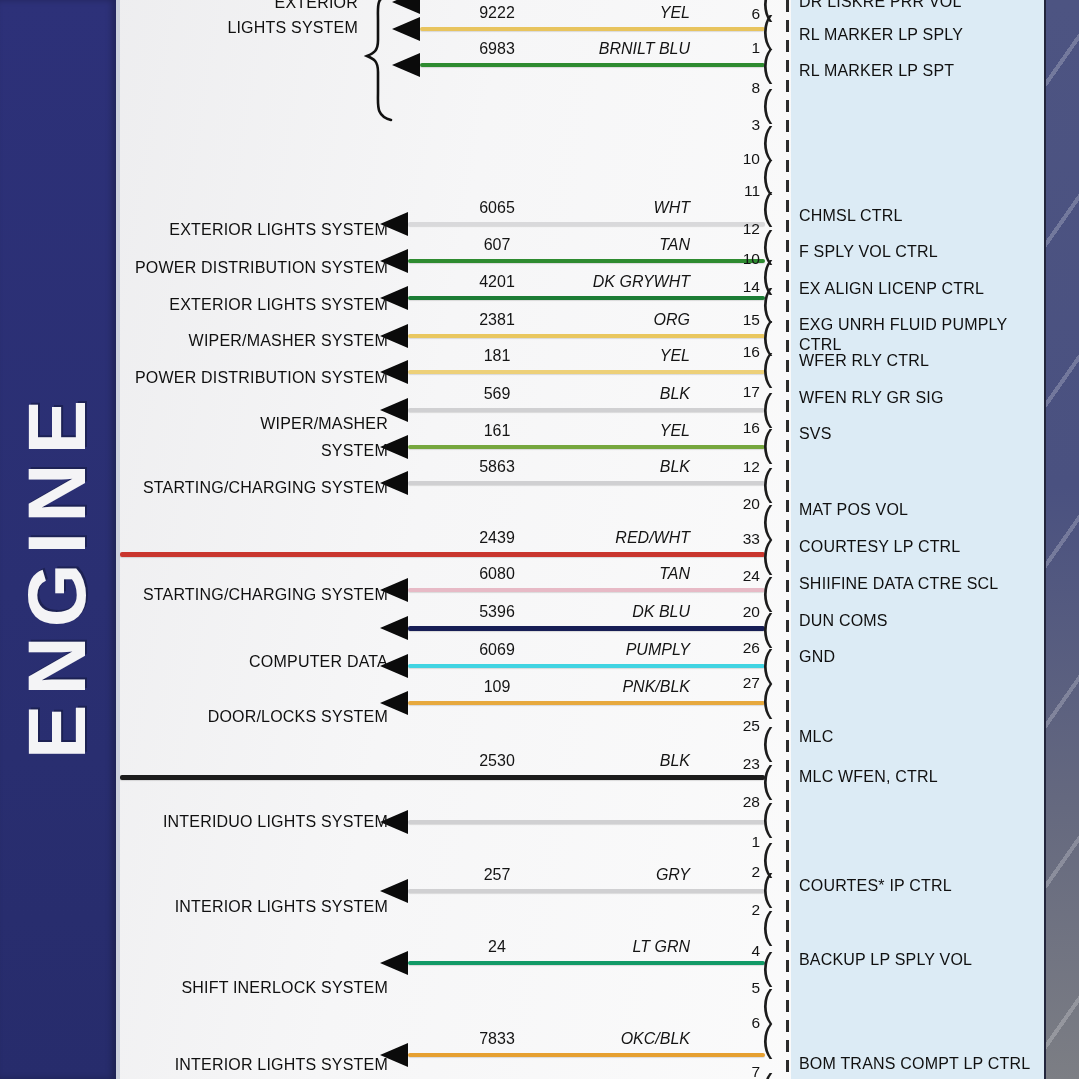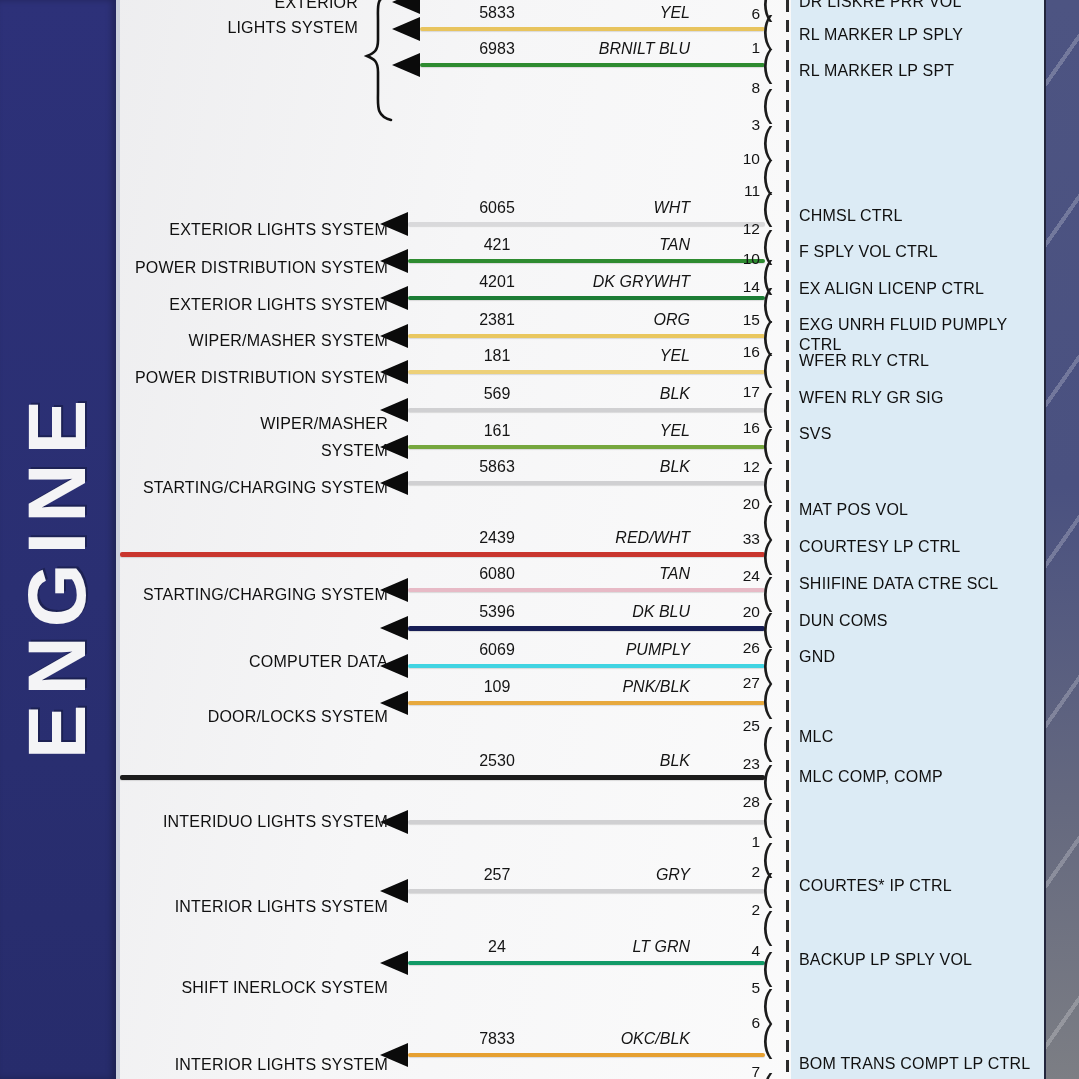--- a/index.html
+++ b/index.html
@@ -65,33 +65,33 @@
   <div class="right-strip-edge"></div>
   <div class="right-strip"></div>
 
   <svg class="brace-svg" width="30" height="130" viewBox="0 0 30 130">
     <path d="M 26 2 C 13 3, 15 12, 15 26 L 15 46 C 15 57, 11 59, 4 62 C 11 65, 15 67, 15 78 L 15 98 C 15 112, 13 122, 28 126" fill="none" stroke="#111" stroke-width="2.6" stroke-linecap="round"></path>
   </svg>
 
   <div id="rows-layer">
       <div class="arrow" style="left: 392px; top: -10px;"></div>
       <div class="wire-line" style="left: 420px; top: 27px; width: 345px; height: 4px; background: rgb(232, 196, 94);"></div>
-      <div class="wire-num" style="left: 437px; top: 4px;">5833</div>
+      <div class="wire-num" style="left: 437px; top: 4px;">9222</div>
       <div class="wire-color" style="left: 530px; top: 4px;">YEL</div>
       <div class="arrow" style="left: 392px; top: 17px;"></div>
       <div class="wire-line" style="left: 420px; top: 63px; width: 345px; height: 4px; background: rgb(46, 139, 48);"></div>
       <div class="wire-num" style="left: 437px; top: 40px;">6983</div>
       <div class="wire-color" style="left: 530px; top: 40px;">BRNILT BLU</div>
       <div class="arrow" style="left: 392px; top: 53px;"></div>
       <div class="wire-line" style="left: 408px; top: 222px; width: 357px; height: 4px; background: rgb(217, 217, 219);"></div>
       <div class="wire-num" style="left: 437px; top: 199px;">6065</div>
       <div class="wire-color" style="left: 530px; top: 199px;">WHT</div>
       <div class="arrow" style="left: 380px; top: 212px;"></div>
       <div class="wire-line" style="left: 408px; top: 259px; width: 357px; height: 4px; background: rgb(46, 139, 48);"></div>
-      <div class="wire-num" style="left: 437px; top: 236px;">421</div>
+      <div class="wire-num" style="left: 437px; top: 236px;">607</div>
       <div class="wire-color" style="left: 530px; top: 236px;">TAN</div>
       <div class="arrow" style="left: 380px; top: 249px;"></div>
       <div class="wire-line" style="left: 408px; top: 296px; width: 357px; height: 4px; background: rgb(28, 124, 53);"></div>
       <div class="wire-num" style="left: 437px; top: 273px;">4201</div>
       <div class="wire-color" style="left: 530px; top: 273px;">DK GRYWHT</div>
       <div class="arrow" style="left: 380px; top: 286px;"></div>
       <div class="wire-line" style="left: 408px; top: 334px; width: 357px; height: 4px; background: rgb(233, 199, 95);"></div>
       <div class="wire-num" style="left: 437px; top: 311px;">2381</div>
       <div class="wire-color" style="left: 530px; top: 311px;">ORG</div>
       <div class="arrow" style="left: 380px; top: 324px;"></div>
@@ -217,21 +217,21 @@
       <div class="rlabel" style="top: 315px;">EXG UNRH FLUID PUMPLY CTRL</div>
       <div class="rlabel" style="top: 351px;">WFER RLY CTRL</div>
       <div class="rlabel" style="top: 388px;">WFEN RLY GR SIG</div>
       <div class="rlabel" style="top: 424px;">SVS</div>
       <div class="rlabel" style="top: 500px;">MAT POS VOL</div>
       <div class="rlabel" style="top: 537px;">COURTESY LP CTRL</div>
       <div class="rlabel" style="top: 574px;">SHIIFINE DATA CTRE SCL</div>
       <div class="rlabel" style="top: 611px;">DUN COMS</div>
       <div class="rlabel" style="top: 647px;">GND</div>
       <div class="rlabel" style="top: 727px;">MLC</div>
-      <div class="rlabel" style="top: 767px;">MLC COMP, COMP</div>
+      <div class="rlabel" style="top: 767px;">MLC WFEN, CTRL</div>
       <div class="rlabel" style="top: 876px;">COURTES* IP CTRL</div>
       <div class="rlabel" style="top: 950px;">BACKUP LP SPLY VOL</div>
       <div class="rlabel" style="top: 1054px;">BOM TRANS COMPT LP CTRL</div>
       <div class="llabel" style="top: -7px; width: 238px;">EXTERIOR</div>
       <div class="llabel" style="top: 18px; width: 238px;">LIGHTS SYSTEM</div>
       <div class="llabel" style="top: 220px; width: 268px;">EXTERIOR LIGHTS SYSTEM</div>
       <div class="llabel" style="top: 258px; width: 268px;">POWER DISTRIBUTION SYSTEM</div>
       <div class="llabel" style="top: 295px; width: 268px;">EXTERIOR LIGHTS SYSTEM</div>
       <div class="llabel" style="top: 331px; width: 268px;">WIPER/MASHER SYSTEM</div>
       <div class="llabel" style="top: 368px; width: 268px;">POWER DISTRIBUTION SYSTEM</div>

